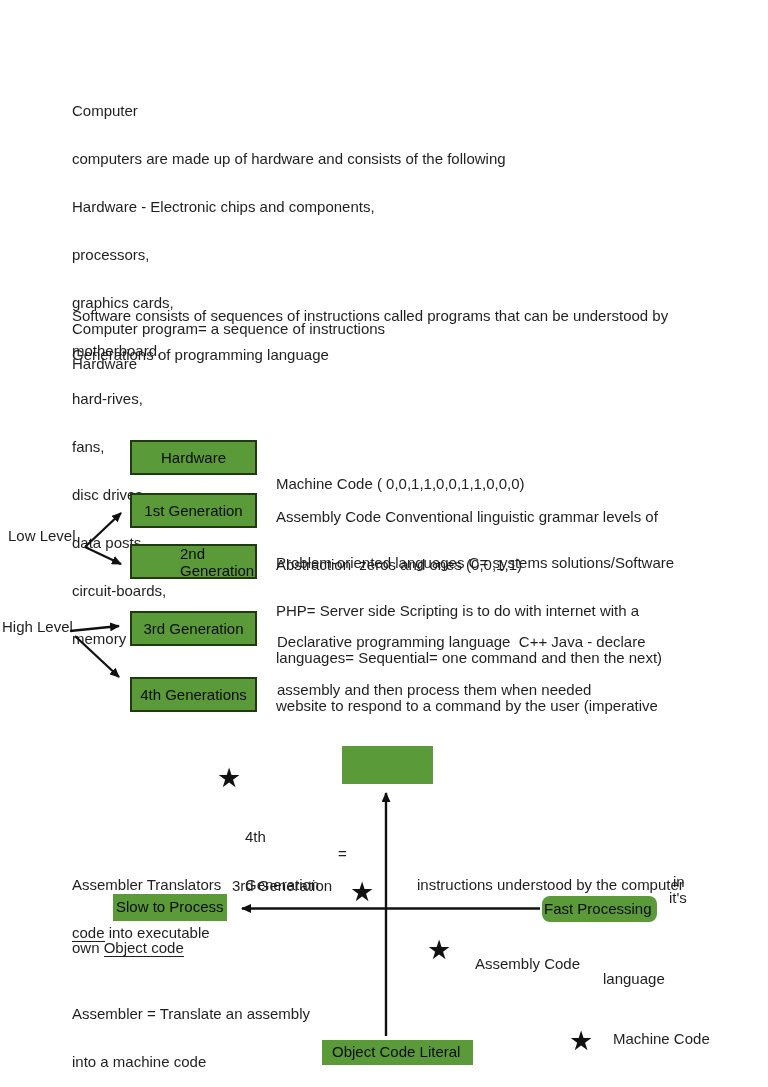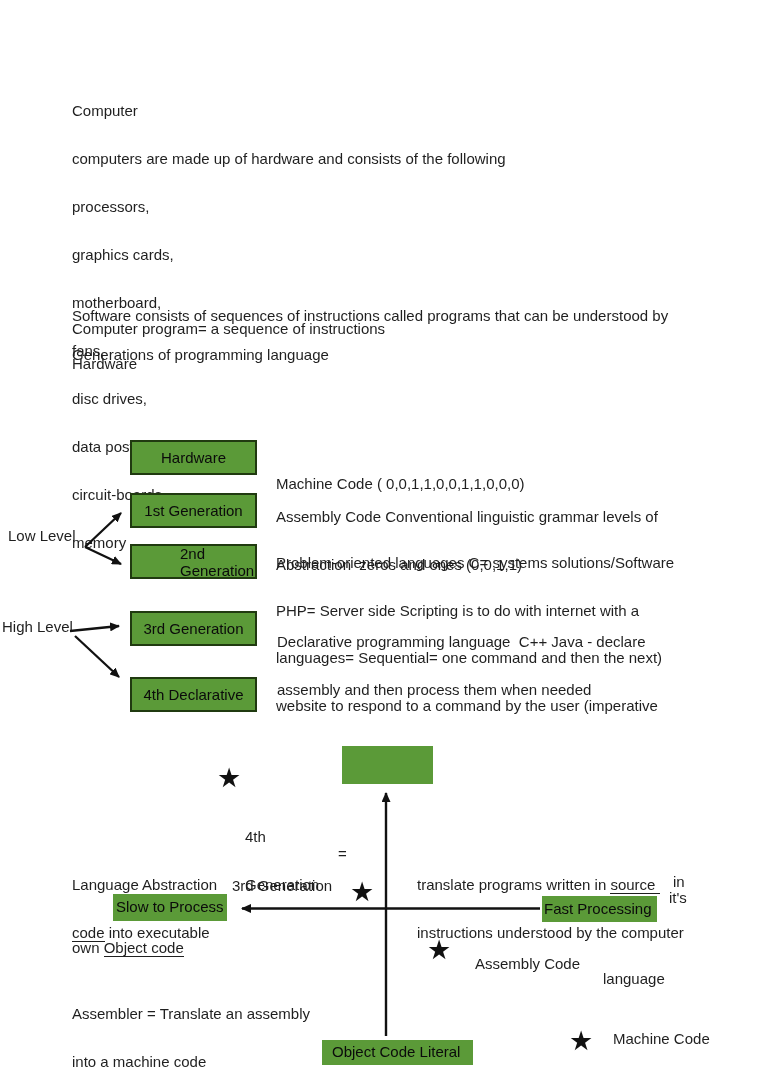--- a/index.html
+++ b/index.html
@@ -32,44 +32,46 @@
   .overlay { position:absolute; left:0; top:0; pointer-events:none; }
 </style>
 </head>
 <body>
 
 <div class="page">
 
   <div class="abs" style="left:72px; top:71px;">
     <div class="ln">Computer</div>
     <div class="ln">computers are made up of hardware and consists of the following</div>
+    <div class="ln">Hardware - Electronic chips and components,</div>
     <div class="ln">processors,</div>
     <div class="ln">graphics cards,</div>
     <div class="ln">motherboard,</div>
+    <div class="ln">hard-rives,</div>
     <div class="ln">fans,</div>
     <div class="ln">disc drives,</div>
     <div class="ln">data posts,</div>
     <div class="ln">circuit-boards,</div>
     <div class="ln">memory</div>
   </div>
 
   <div class="abs" style="left:72px; top:276px; width:650px;">
     <div class="ln">Software consists of sequences of instructions called programs that can be understood by</div>
     <div class="ln">Hardware</div>
   </div>
 
   <div class="abs" style="left:72px; top:321px;">Computer program= a sequence of instructions</div>
 
   <div class="abs" style="left:72px; top:347px;">Generations of programming language</div>
 
   <div class="gbox" style="top:440px;">Hardware</div>
   <div class="gbox" style="top:493px;">1st Generation</div>
   <div class="gbox" style="top:544px;padding-left:48px;">2nd Generation</div>
   <div class="gbox" style="top:611px;">3rd Generation</div>
-  <div class="gbox" style="top:677px;">4th Declarative</div>
+  <div class="gbox" style="top:677px;">4th Generations</div>
 
   <div class="abs" style="left:8px; top:528px;">Low Level</div>
   <div class="abs" style="left:2px; top:619px;">High Level</div>
 
   <div class="abs" style="left:276px; top:444px; width:420px;">
     <div class="note-ln">Machine Code ( 0,0,1,1,0,0,1,1,0,0,0)</div>
   </div>
   <div class="abs" style="left:276px; top:477px; width:420px;">
     <div class="note-ln">Assembly Code Conventional linguistic grammar levels of</div>
     <div class="note-ln">Abstraction  zeros and ones (0,0,1,1)</div>
@@ -83,44 +85,43 @@
   <div class="abs" style="left:277px; top:602px; width:420px;">
     <div class="note-ln">Declarative programming language  C++ Java - declare</div>
     <div class="note-ln">assembly and then process them when needed</div>
   </div>
 
   <div class="hl" style="left:342px; top:746px; width:91px; height:38px; padding:1px 0 0 4px; line-height:17px;">
     <div>Abstract</div>
     
   </div>
   <div class="hl" style="left:99px; top:894px; width:114px; height:27px; line-height:26px; padding-left:3px;margin-left:14px;">Slow to Process</div>
-  <div class="hl" style="left:542px; top:896px; width:115px; height:26px; line-height:25px; padding-left:2px;">Fast Processing</div>
+  <div class="hl" style="left:542px; top:896px; width:115px; height:26px; line-height:25px; padding-left:2px;border-radius:8px;">Fast Processing</div>
   <div class="hl" style="left:322px; top:1040px; width:151px; height:25px; line-height:24px; padding-left:10px;">Object Code Literal</div>
 
   <span class="star" style="left:229px; top:779px;">★</span>
   <span class="star" style="left:362px; top:893px;">★</span>
   <span class="star" style="left:439px; top:951px;">★</span>
   <span class="star" style="left:581px; top:1042px;">★</span>
 
   <div class="abs" style="left:245px; top:797px;">
     <div class="ln">4th</div>
     <div class="ln">Generation</div>
   </div>
 
   <div class="abs" style="left:72px; top:845px;">
-    <div class="ln">Language Abstraction</div>
+    <div class="ln">Assembler Translators</div>
     <div class="ln"><span class="ub">code</span><span> into executable</span></div>
   </div>
 
   <div class="abs" style="left:338px; top:846px;">=</div>
 
   <div class="abs" style="left:232px; top:878px;">3rd Generation</div>
 
   <div class="abs" style="left:417px; top:845px;">
-    <div class="ln"><span>translate programs written in </span><span class="ub">source </span></div>
     <div class="ln">instructions understood by the computer</div>
   </div>
 
   <div class="abs" style="left:673px; top:874px;">in</div>
   <div class="abs" style="left:669px; top:890px;">it's</div>
 
   <div class="abs" style="left:72px; top:940px;"><span>own </span><span class="ub">Object code</span></div>
 
   <div class="abs" style="left:72px; top:974px;">
     <div class="ln">Assembler = Translate an assembly</div>

